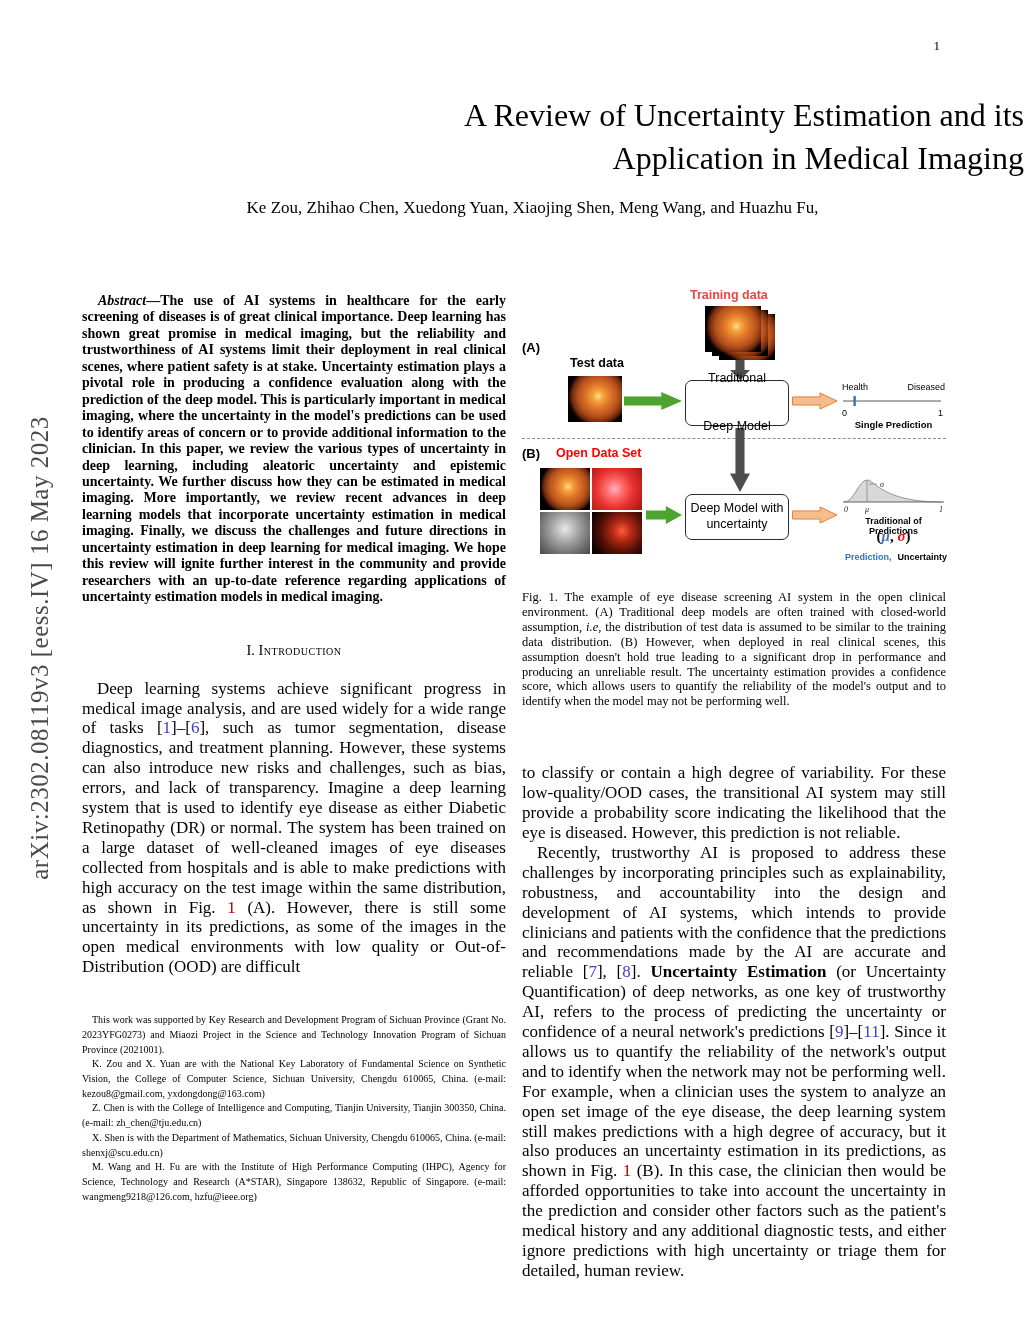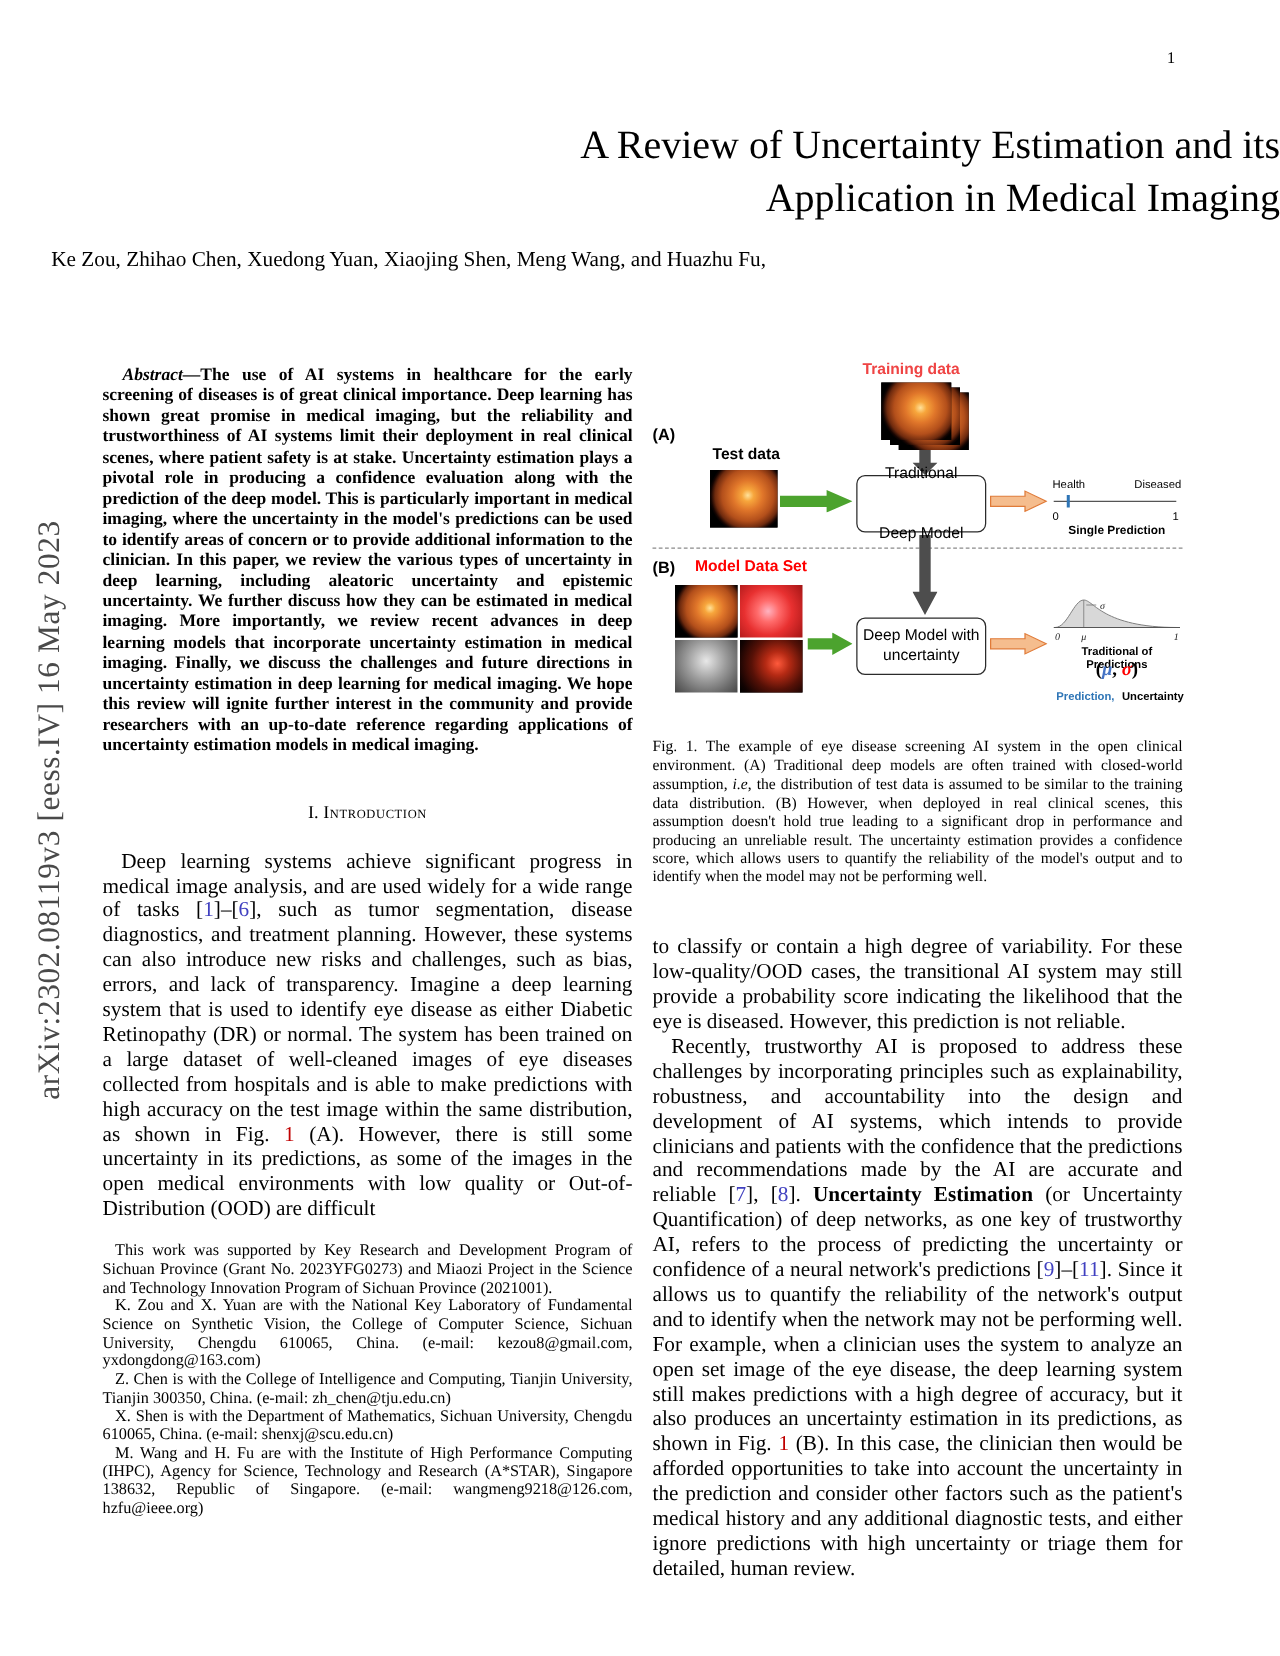--- a/index.html
+++ b/index.html
@@ -7,41 +7,41 @@
   body { background:#ffffff; position:relative; font-family:"Liberation Serif", serif; color:#000; overflow:hidden; }
 
   .page-number { position:absolute; top:38px; right:84px; font-size:13px; }
 
   .arxiv-strip { position:absolute; left:26px; top:958px; width:620px;
     transform:rotate(-90deg); transform-origin:0 0; text-align:center;
     font-size:25px; color:#4a4a4a; letter-spacing:.5px; white-space:nowrap; }
 
   .title { position:absolute; top:94px; left:0; width:100%; text-align:right;
     font-size:32px; line-height:1.35; }
-  .authors { position:absolute; top:198px; left:0; width:100%; text-align:left; font-size:17px;padding-left:41px; }
+  .authors { position:absolute; top:198px; left:0; width:100%; text-align:center; font-size:17px;padding-left:41px; }
 
   .col { position:absolute; width:424px; text-align:justify; }
   .col-left { left:82px; top:293px; }
   .col-right { left:522px; top:288px; }
 
   .abstract { font-weight:bold; font-size:14px; line-height:16.45px; text-indent:16px; }
   .seg-italic { font-style:italic; }
   .seg-bold { font-weight:bold; }
   .seg-cite { color:#4040c0; }
   .seg-figref { color:#c00000; }
   .seg-mu { color:#4472C4; font-style:italic; }
   .seg-sigma { color:#FF0000; font-style:italic; }
 
   .section-heading { margin-top:36px; margin-bottom:20px; text-align:center; font-size:14.5px; text-indent:0; }
   .section-heading .sc { font-variant:small-caps; letter-spacing:.5px; }
 
   .body-para { font-size:17px; line-height:19.9px; }
   .indent { text-indent:15px; }
 
-  .footnotes { margin-top:16px; font-size:13px; line-height:14.7px; }
+  .footnotes { margin-top:36px; font-size:10px; line-height:14.7px; }
   .footnotes p { text-indent:10px; }
 
   
   .figure { position:relative; width:424px; height:296px; font-family:"Liberation Sans", sans-serif; }
   .f-label { position:absolute; font-weight:bold; font-size:12.5px; }
   .training { left:168px; top:0; color:#ef4444; }
   .panel-a { left:0; top:52px; font-size:13px; }
   .testdata { left:48px; top:68px; }
   .panel-b { left:0; top:158px; font-size:13px; }
   .opendata { left:34px; top:158px; color:#FF0000; }
@@ -100,21 +100,21 @@
   .gauss .thin { stroke:#7f7f7f; stroke-width:.7; }
   .gauss .axis { stroke:#555; stroke-width:.9; }
   .gauss text { font-size:8px; fill:#222; font-family:"Liberation Serif", serif; font-style:italic; }
   .dop { left:320px; top:228px; width:103px; text-align:center; font-size:9px; }
   .musigma { position:absolute; left:320px; top:240px; width:103px; text-align:center;
     font-family:"Liberation Serif", serif; font-size:15px; font-weight:bold; }
   .predunc { position:absolute; left:320px; top:264px; width:103px; text-align:center; font-size:9px; }
   .predunc span { margin:0 3px; }
 
   .fig-caption { margin-top:6px; font-size:12.5px; line-height:14.9px; text-align:justify; }
-  .rc-body { margin-top:38px; }
+  .rc-body { margin-top:54px; }
 </style>
 </head>
 <body>
 
 <div class="page-number">1</div>
 
 <div class="arxiv-strip">arXiv:2302.08119v3  [eess.IV]  16 May 2023</div>
 
 <div class="title">
   <div>A Review of Uncertainty Estimation and its</div>
@@ -177,21 +177,21 @@
       <line class="axis" x1="1" y1="6" x2="102" y2="6"></line>
       <line class="tick-blue" x1="13" y1="1" x2="13" y2="11"></line>
     </svg>
     <span class="f-small n0a">0</span>
     <span class="f-small n1a">1</span>
     <div class="f-small bold sp">Single Prediction</div>
 
     <div class="dashsep"></div>
 
     <div class="f-label panel-b">(B)</div>
-    <div class="f-label opendata">Model Data Set</div>
+    <div class="f-label opendata">Open Data Set</div>
 
     <div class="ph retina ob1"></div>
     <div class="ph redfundus ob2"></div>
     <div class="ph grayimg ob3"></div>
     <div class="ph darkred ob4"></div>
 
     <svg class="darrow d2" viewBox="0 0 22 62" preserveAspectRatio="none">
         <polygon points="6,0 16,0 16,44 22,44 11,62 0,44 6,44"></polygon>
       </svg>
 

